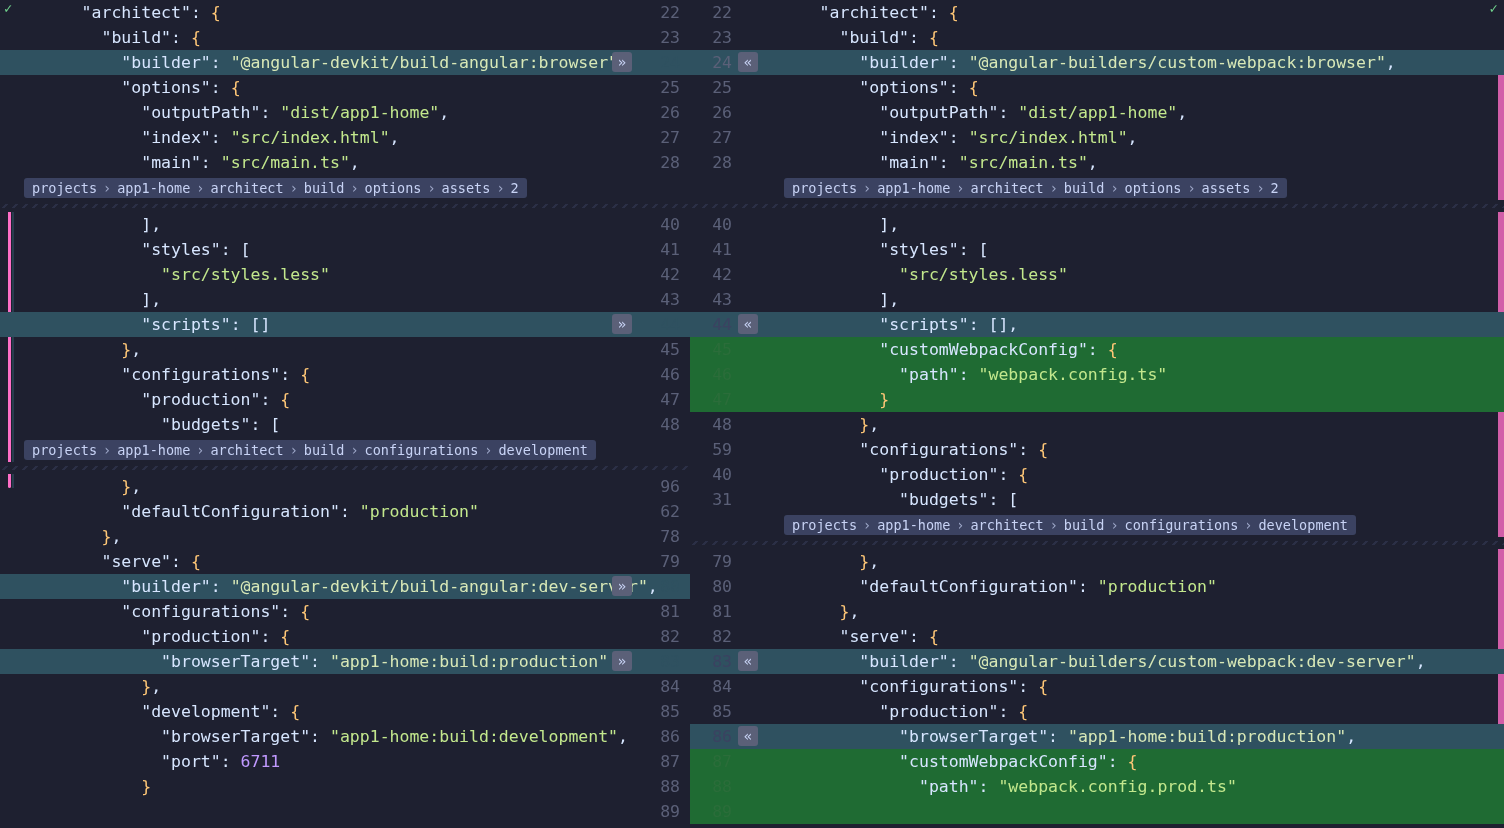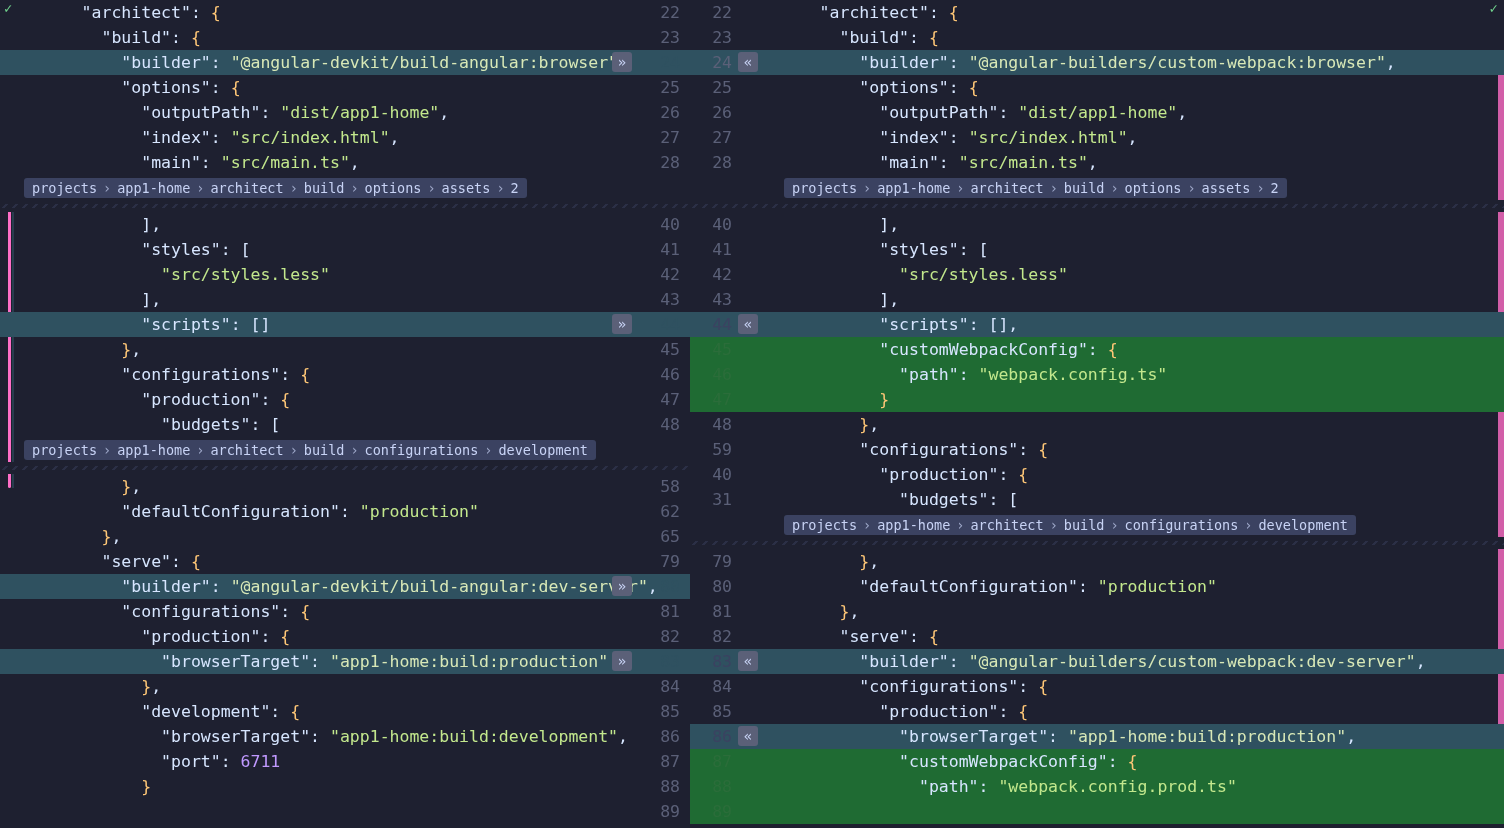--- a/index.html
+++ b/index.html
@@ -190,23 +190,23 @@
             <span>architect</span>
             <span class="sep">›</span>
             <span>build</span>
             <span class="sep">›</span>
             <span>configurations</span>
             <span class="sep">›</span>
             <span>development</span>
           </span>
         </div>
         <div class="folded-sep"></div>
-        <div class="row" style="position:relative"><span class="code">          <span class="tok-brace">}</span><span class="tok-punc">,</span></span><span class="lineno">58</span></div>
+        <div class="row" style="position:relative"><span class="code">          <span class="tok-brace">}</span><span class="tok-punc">,</span></span><span class="lineno">96</span></div>
         <div class="row" style="position:relative"><span class="code">          <span class="tok-key">"defaultConfiguration"</span><span class="tok-punc">: </span><span class="tok-str">"production"</span></span><span class="lineno">62</span></div>
-        <div class="row" style="position:relative"><span class="code">        <span class="tok-brace">}</span><span class="tok-punc">,</span></span><span class="lineno">65</span></div>
+        <div class="row" style="position:relative"><span class="code">        <span class="tok-brace">}</span><span class="tok-punc">,</span></span><span class="lineno">78</span></div>
         <div class="row" style="position:relative"><span class="code">        <span class="tok-key">"serve"</span><span class="tok-punc">: </span><span class="tok-brace">{</span></span><span class="lineno">79</span></div>
         <div class="row modified" style="position:relative"><span class="code">          <span class="tok-key">"builder"</span><span class="tok-punc">: </span><span class="tok-str">"@angular-devkit/build-angular:dev-server"</span><span class="tok-punc">,</span></span><span class="arrow-badge">»</span><span class="lineno dim">80</span></div>
         <div class="row" style="position:relative"><span class="code">          <span class="tok-key">"configurations"</span><span class="tok-punc">: </span><span class="tok-brace">{</span></span><span class="lineno">81</span></div>
         <div class="row" style="position:relative"><span class="code">            <span class="tok-key">"production"</span><span class="tok-punc">: </span><span class="tok-brace">{</span></span><span class="lineno">82</span></div>
         <div class="row modified" style="position:relative"><span class="code">              <span class="tok-key">"browserTarget"</span><span class="tok-punc">: </span><span class="tok-str">"app1-home:build:production"</span></span><span class="arrow-badge">»</span><span class="lineno dim">83</span></div>
         <div class="row" style="position:relative"><span class="code">            <span class="tok-brace">}</span><span class="tok-punc">,</span></span><span class="lineno">84</span></div>
         <div class="row" style="position:relative"><span class="code">            <span class="tok-key">"development"</span><span class="tok-punc">: </span><span class="tok-brace">{</span></span><span class="lineno">85</span></div>
         <div class="row" style="position:relative"><span class="code">              <span class="tok-key">"browserTarget"</span><span class="tok-punc">: </span><span class="tok-str">"app1-home:build:development"</span><span class="tok-punc">,</span></span><span class="lineno">86</span></div>
         <div class="row" style="position:relative"><span class="code">              <span class="tok-key">"port"</span><span class="tok-punc">: </span><span class="tok-num">6711</span></span><span class="lineno">87</span></div>
         <div class="row" style="position:relative"><span class="code">            <span class="tok-brace">}</span></span><span class="lineno">88</span></div>

